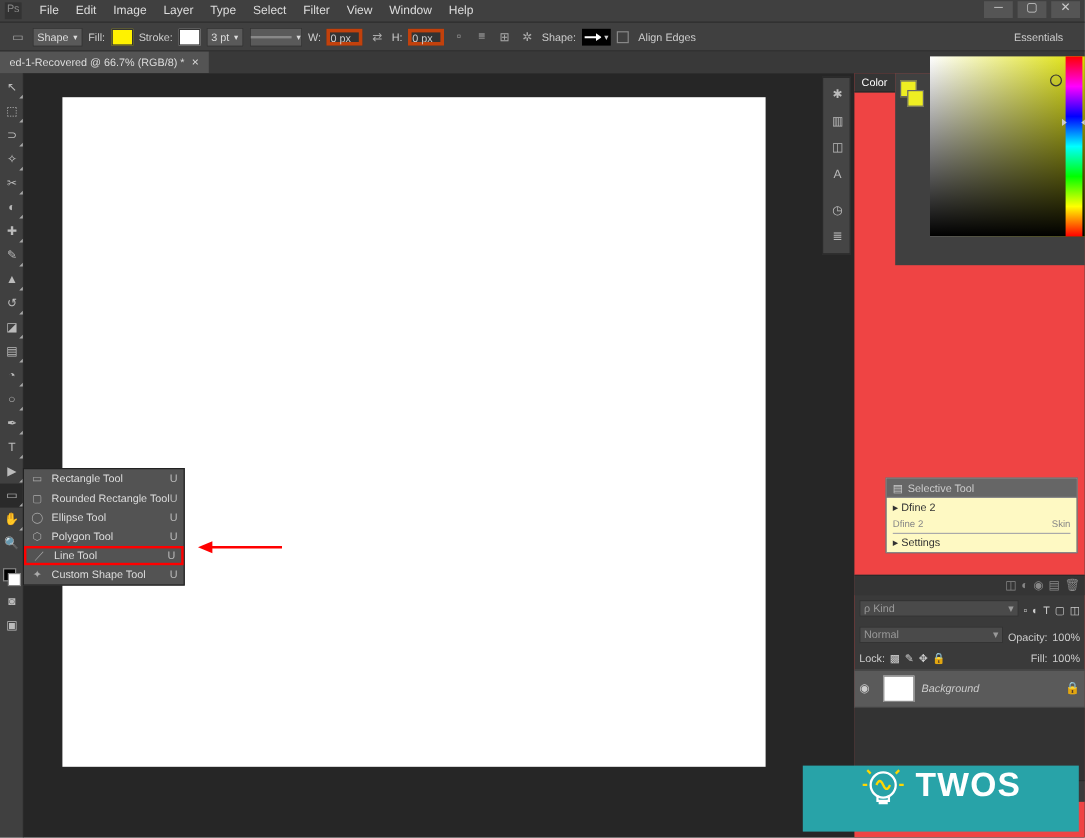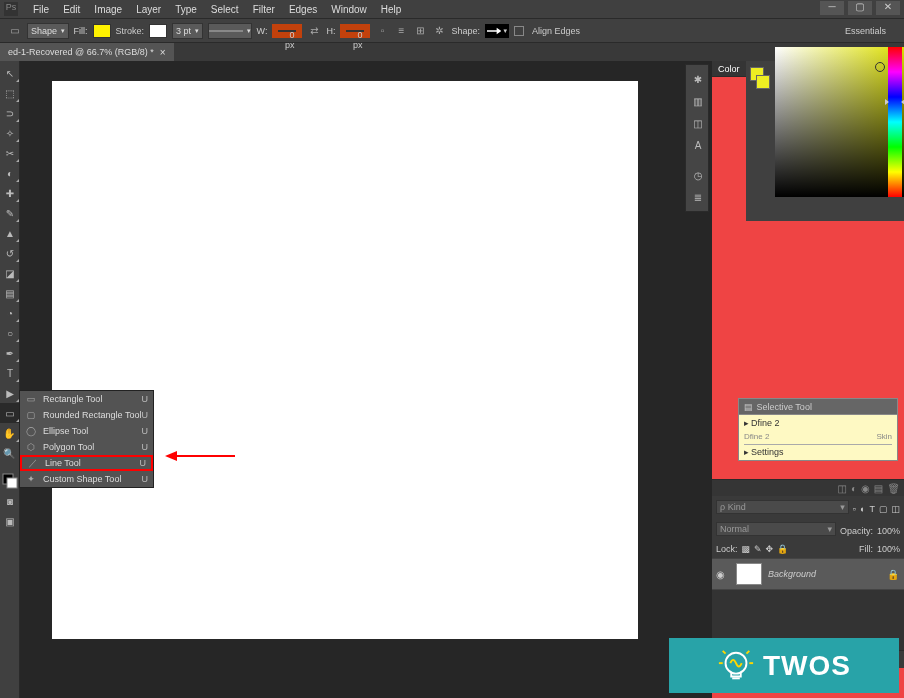--- a/index.html
+++ b/index.html
@@ -7,21 +7,21 @@
 .menubar{height:19px;background:#404040;display:flex;align-items:center;padding-left:4px;border-bottom:1px solid #2a2a2a}
 .logo{width:14px;height:14px;background:#333;margin-right:8px;color:#888;font-size:9px;text-align:center}
 .menu-item{padding:0 7px;color:#ddd;cursor:pointer}
 .window-btns{position:absolute;right:4px;top:1px;display:flex;gap:4px}
 .window-btn{width:24px;height:14px;background:#555;color:#ccc;text-align:center;line-height:12px;font-size:10px;cursor:pointer}
 .options-bar{height:24px;background:#404040;display:flex;align-items:center;padding:0 8px;gap:5px;border-bottom:1px solid #2a2a2a}
 .opt-label{color:#ccc;font-size:9px}
 .opt-dd{height:16px;background:#5a5a5a;border:1px solid #333;color:#ddd;padding:0 3px;display:flex;align-items:center;font-size:9px}
 .opt-dd .arrow{margin-left:4px;font-size:7px}
 .opt-swatch{width:18px;height:14px;border:1px solid #333}
-.opt-input{width:30px;height:14px;background:#333;border:6px solid #c2410c;color:#ccc;text-align:right;padding-right:2px;font-size:9px}
+.opt-input{width:30px;height:14px;background:#333;border:3px solid #c2410c;color:#ccc;text-align:left;padding-right:2px;font-size:9px}
 .opt-line-sample{width:38px;height:2px;background:#888}
 .opt-icon{width:14px;height:14px;color:#aaa;display:flex;align-items:center;justify-content:center}
 .shape-arrow{width:24px;height:14px;background:#000;display:flex;align-items:center;padding:0 2px}
 .shape-arrow svg{fill:#fff}
 .checkbox{width:10px;height:10px;border:1px solid #888;margin-right:3px}
 .essentials{position:absolute;right:10px;top:22px;color:#ccc;font-size:9px;padding:4px 8px}
 .tab-bar{height:18px;background:#393939;display:flex;align-items:flex-end}
 .tab{height:18px;background:#545454;padding:2px 8px;font-size:9px;color:#ddd;display:flex;align-items:center;gap:6px}
 .tab .close{font-size:10px;cursor:pointer}
 .main{position:absolute;top:61px;left:0;right:0;bottom:0;display:flex}
@@ -64,37 +64,37 @@
 .layer-thumb{width:26px;height:22px;background:#fff;border:1px solid #888}
 .layer-name{font-style:italic;color:#ccc;font-size:9px}
 .layer-lock{margin-left:auto;color:#999}
 .layers-footer{height:18px;background:#3a3a3a;display:flex;align-items:center;justify-content:flex-end;gap:6px;padding:0 6px;color:#888;border-top:1px solid #2a2a2a}
 .shape-flyout{position:absolute;left:19px;top:390px;width:135px;background:#535353;border:1px solid #222;z-index:100}
 .fly-item{height:16px;display:flex;align-items:center;padding:0 5px;gap:6px;font-size:9px;color:#ddd;cursor:pointer;position:relative}
 .fly-item.highlight{border:2px solid #f00}
 .fly-icon{width:12px;color:#aaa;text-align:center}
 .fly-shortcut{position:absolute;right:5px;color:#bbb}
 .red-arrow{position:absolute;left:165px;top:450px;z-index:101}
-.twos-logo{position:absolute;right:5px;bottom:5px;width:230px;height:55px;background:#28a3a8;display:flex;align-items:center;justify-content:center;gap:8px;z-index:200}
+.twos-logo{position:absolute;right:5px;bottom:5px;width:230px;height:55px;background:#28a3a8;display:flex;align-items:flex-start;justify-content:center;gap:8px;z-index:200}
 .twos-bulb{width:38px;height:38px}
 .twos-text{font-size:28px;font-weight:bold;color:#fff;letter-spacing:1px}
 </style>
 </head>
 <body>
 
 <div class="menubar">
   <div class="logo">Ps</div>
   <div class="menu-item">File</div>
   <div class="menu-item">Edit</div>
   <div class="menu-item">Image</div>
   <div class="menu-item">Layer</div>
   <div class="menu-item">Type</div>
   <div class="menu-item">Select</div>
   <div class="menu-item">Filter</div>
-  <div class="menu-item">Edges</div>
+  <div class="menu-item">View</div>
   <div class="menu-item">Window</div>
   <div class="menu-item">Help</div>
   <div class="window-btns">
     <div class="window-btn">─</div>
     <div class="window-btn">▢</div>
     <div class="window-btn">✕</div>
   </div>
 </div>
 
 <div class="options-bar">

